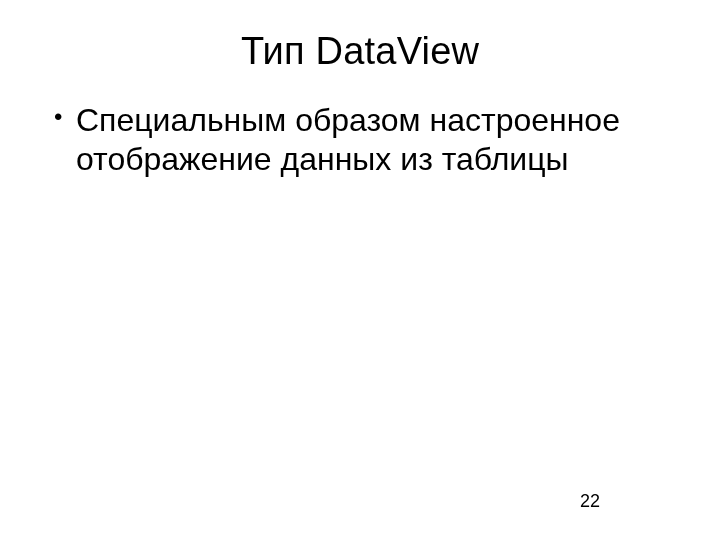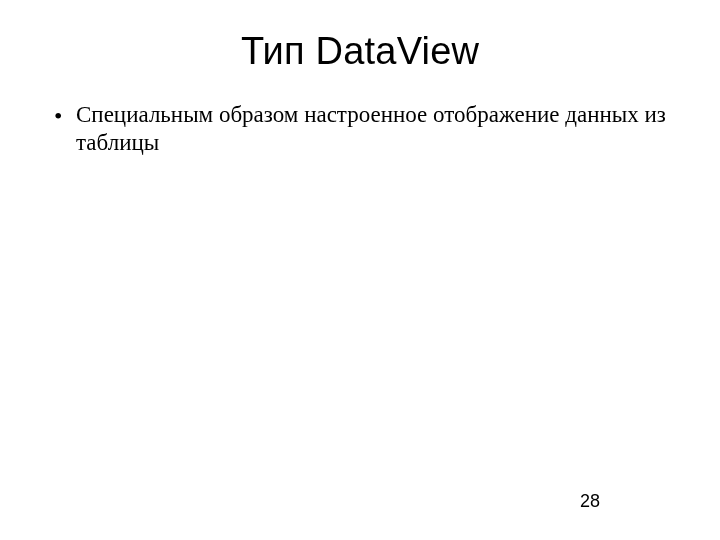--- a/index.html
+++ b/index.html
@@ -29,25 +29,24 @@
       margin-bottom: 28px;
       letter-spacing: 0.2px;
     }
     .content-list {
       list-style: none;
       padding-left: 0;
     }
     .content-list li {
       position: relative;
       padding-left: 28px;
-      font-size: 23px;
+      font-size: 32px;
       line-height: 1.22;
       margin-bottom: 2px;
       font-weight: 400;
-      font-family: Liberation Serif, serif;
     }
     .content-list li::before {
       content: "•";
       position: absolute;
       left: 6px;
       top: 0;
       font-size: 24px;
       line-height: 1.3;
     }
     .page-number {
@@ -59,14 +58,14 @@
     }
   </style>
 </head>
 <body>
 
 <div class="slide">
   <h1 class="title">Тип DataView</h1>
   <ul class="content-list">
     <li>Специальным образом настроенное отображение данных из таблицы</li>
   </ul>
-  <div class="page-number">28</div>
+  <div class="page-number">22</div>
 </div>
 
 </body></html>

